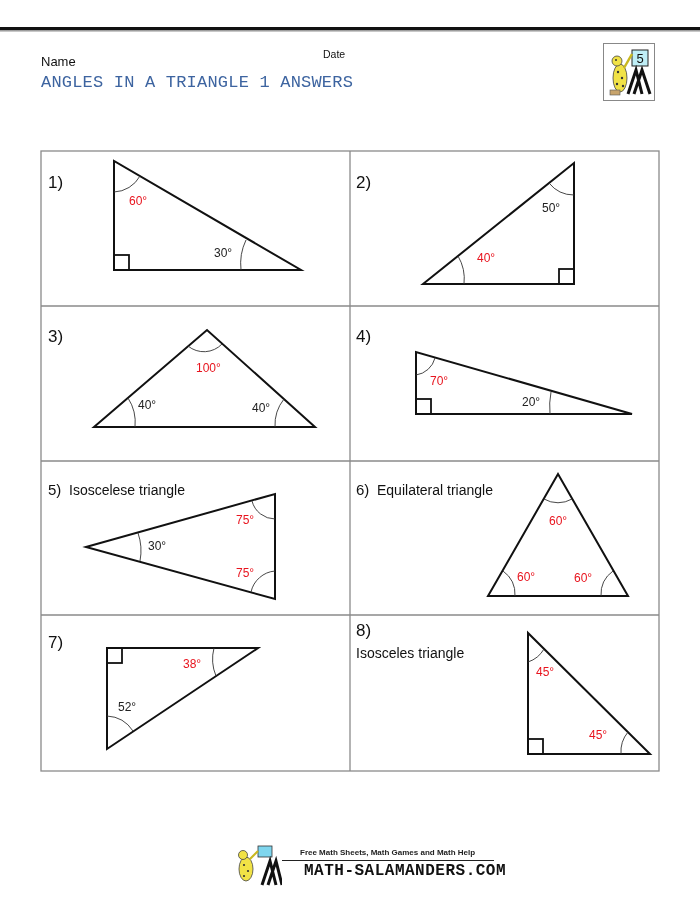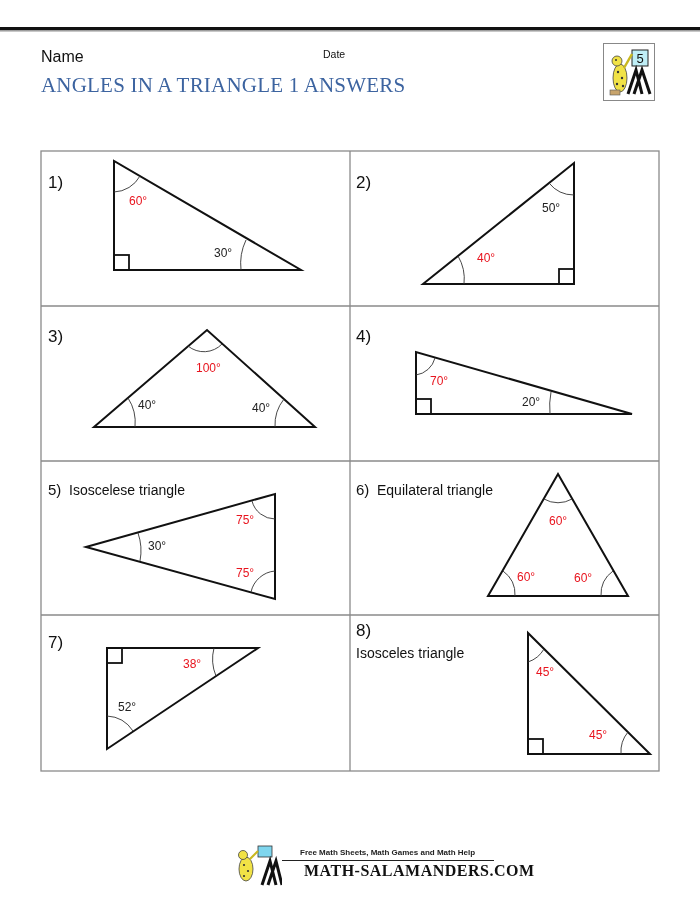--- a/index.html
+++ b/index.html
@@ -1,26 +1,26 @@
 <!DOCTYPE html>
 <html><head>
 <meta charset="utf-8">
 <style>
   html, body { margin:0; padding:0; background:#ffffff; }
   body { width:700px; height:906px; position:relative; overflow:hidden; font-family:"Liberation Sans", "DejaVu Sans", sans-serif; }
   .top-rule { position:absolute; left:0; top:27px; width:700px; height:3px; background:#111; }
   .top-rule-shadow { position:absolute; left:0; top:30px; width:700px; height:2px; background:linear-gradient(#888,#ddd); }
-  .lbl-name { position:absolute; left:41px; top:48px; font-size:16px; color:#111; }
+  .lbl-name { position:absolute; left:41px; top:54px; font-size:13px; color:#111; }
   .lbl-date { position:absolute; left:287px; top:48px; font-size:10.5px; color:#111;margin-left:36px; }
-  .title { position:absolute; left:41px; top:73px; font-family:Liberation Serif, serif; font-size:21px; color:#3d64a0; letter-spacing:0.2px; }
+  .title { position:absolute; left:41px; top:73px; font-family:Liberation Mono, monospace; font-size:17px; color:#3d64a0; letter-spacing:0.2px; }
   .logo { position:absolute; left:603px; top:43px; width:52px; height:58px; border:1px solid #888; box-sizing:border-box; background:#fff; }
   svg.sheet { position:absolute; left:0; top:0; }
   .footer-text { position:absolute; left:300px; top:848px; font-size:8px; font-weight:bold; color:#222; }
   .footer-rule { position:absolute; left:282px; top:860px; width:212px; height:1px; background:#222; }
-  .footer-site { position:absolute; left:282px; top:862px; font-size:16px; font-weight:bold; letter-spacing:0.5px; color:#111; font-family:Liberation Serif, serif;padding-left:22px; }
+  .footer-site { position:absolute; left:282px; top:862px; font-size:16px; font-weight:bold; letter-spacing:0.5px; color:#111; font-family:Liberation Mono, monospace;padding-left:22px; }
   .footer-logo { position:absolute; left:232px; top:845px; width:50px; height:42px; }
 </style>
 </head>
 <body>
 
 <div class="top-rule"></div>
 <div class="top-rule-shadow"></div>
 
 <div class="lbl-name">Name</div>
 <div class="lbl-date">Date</div>

